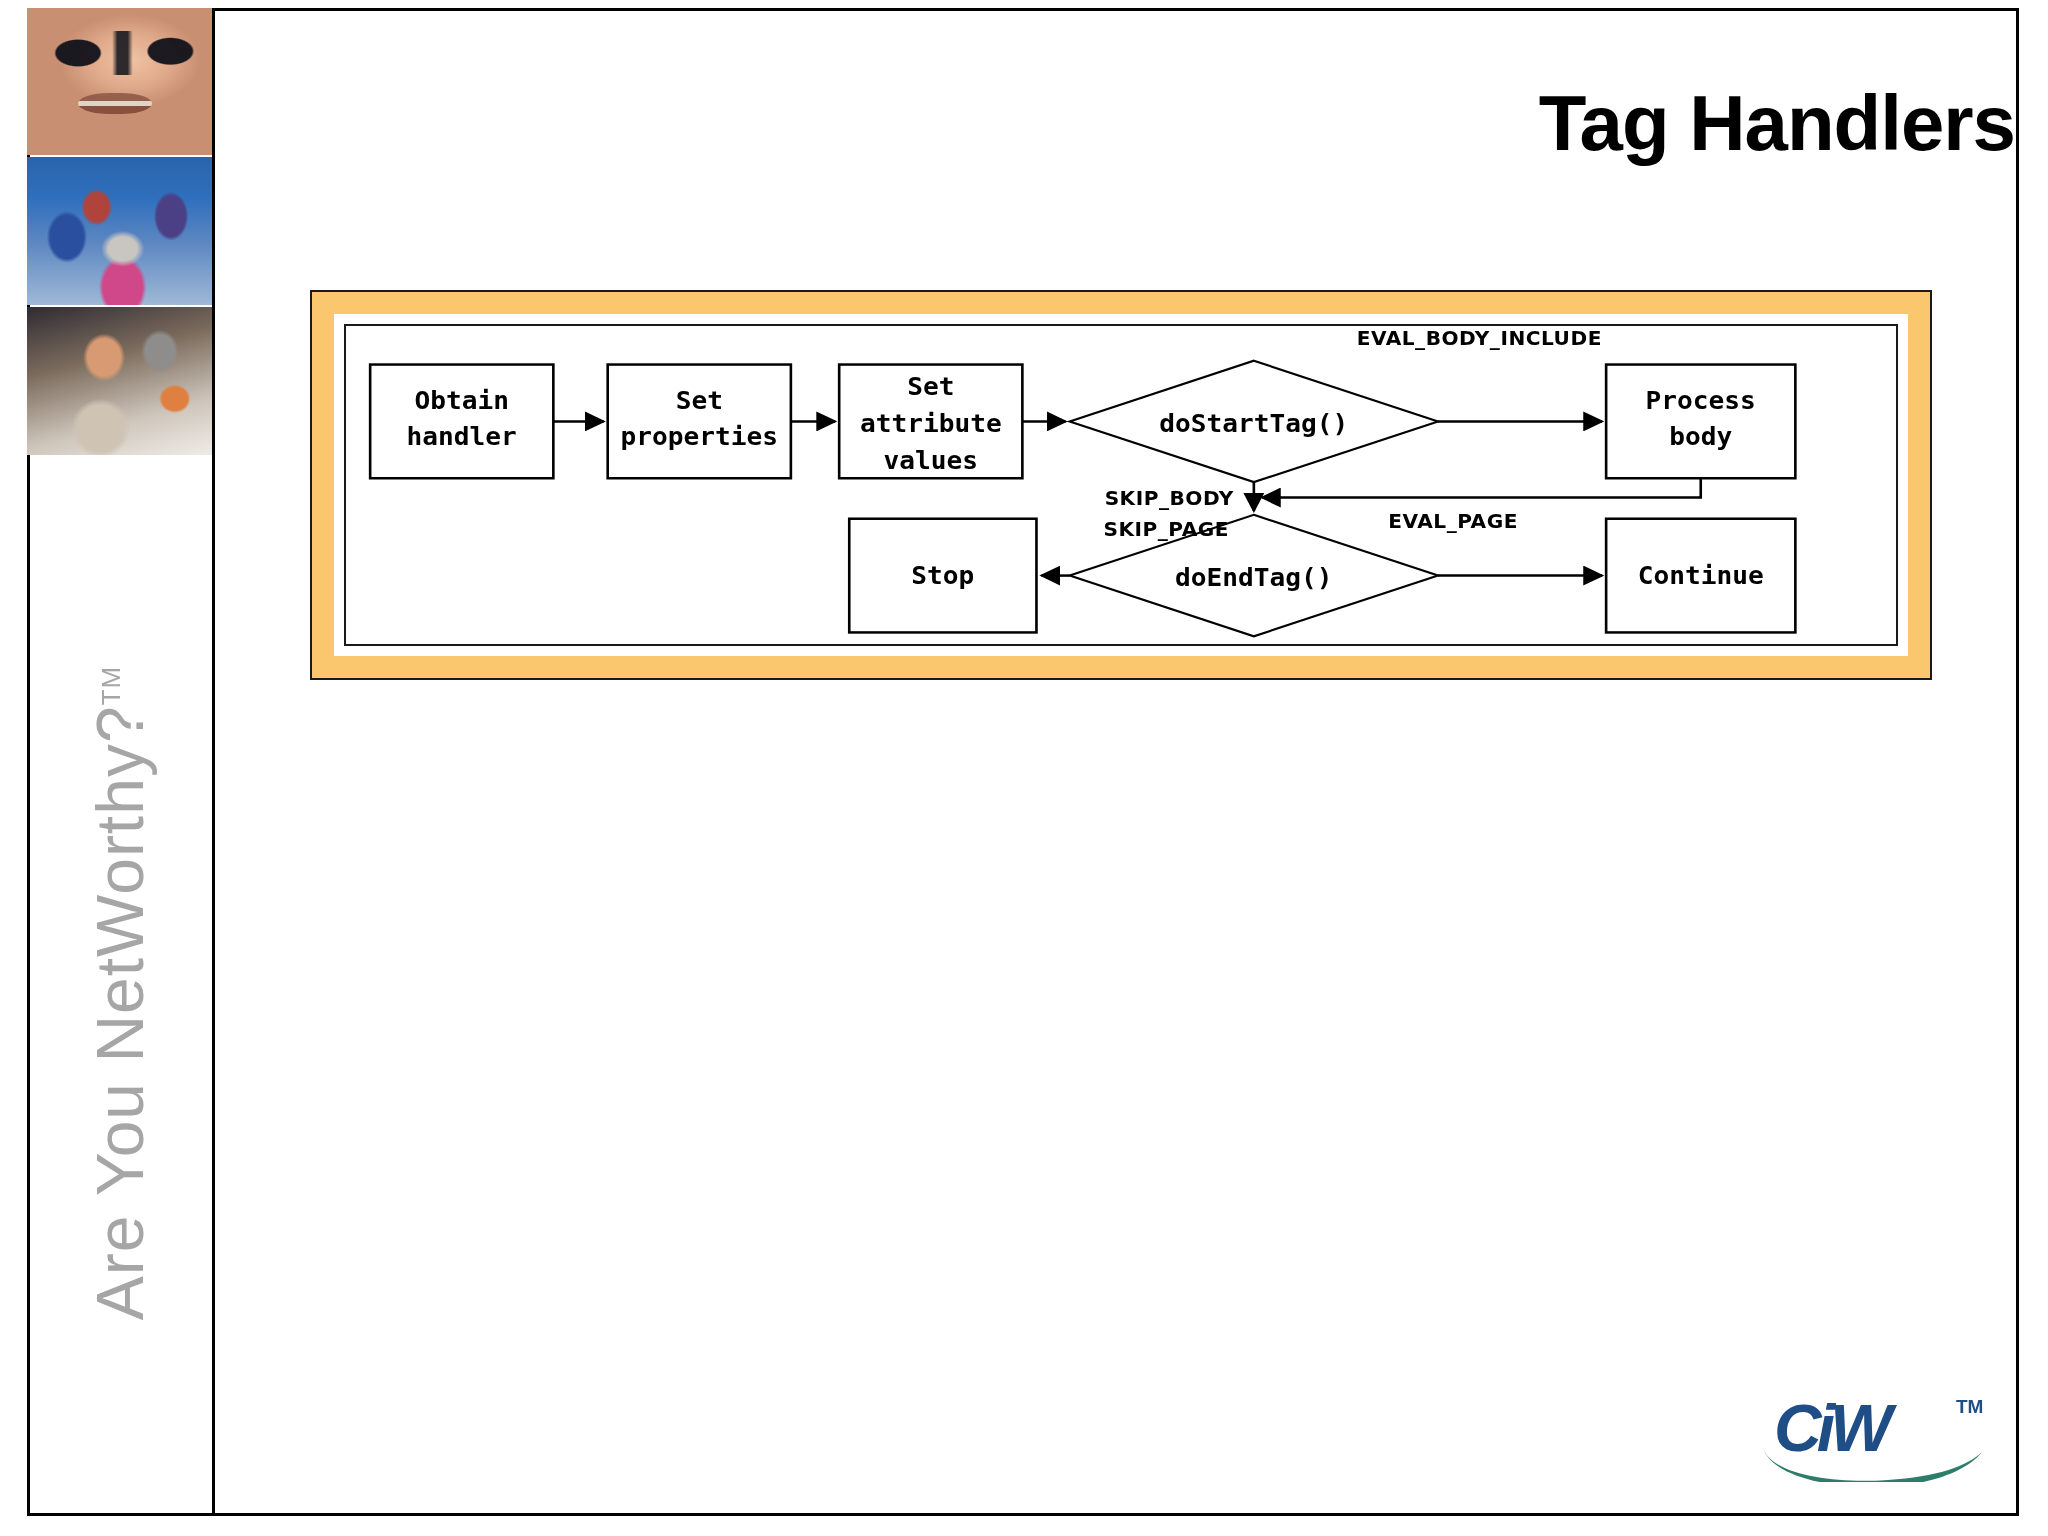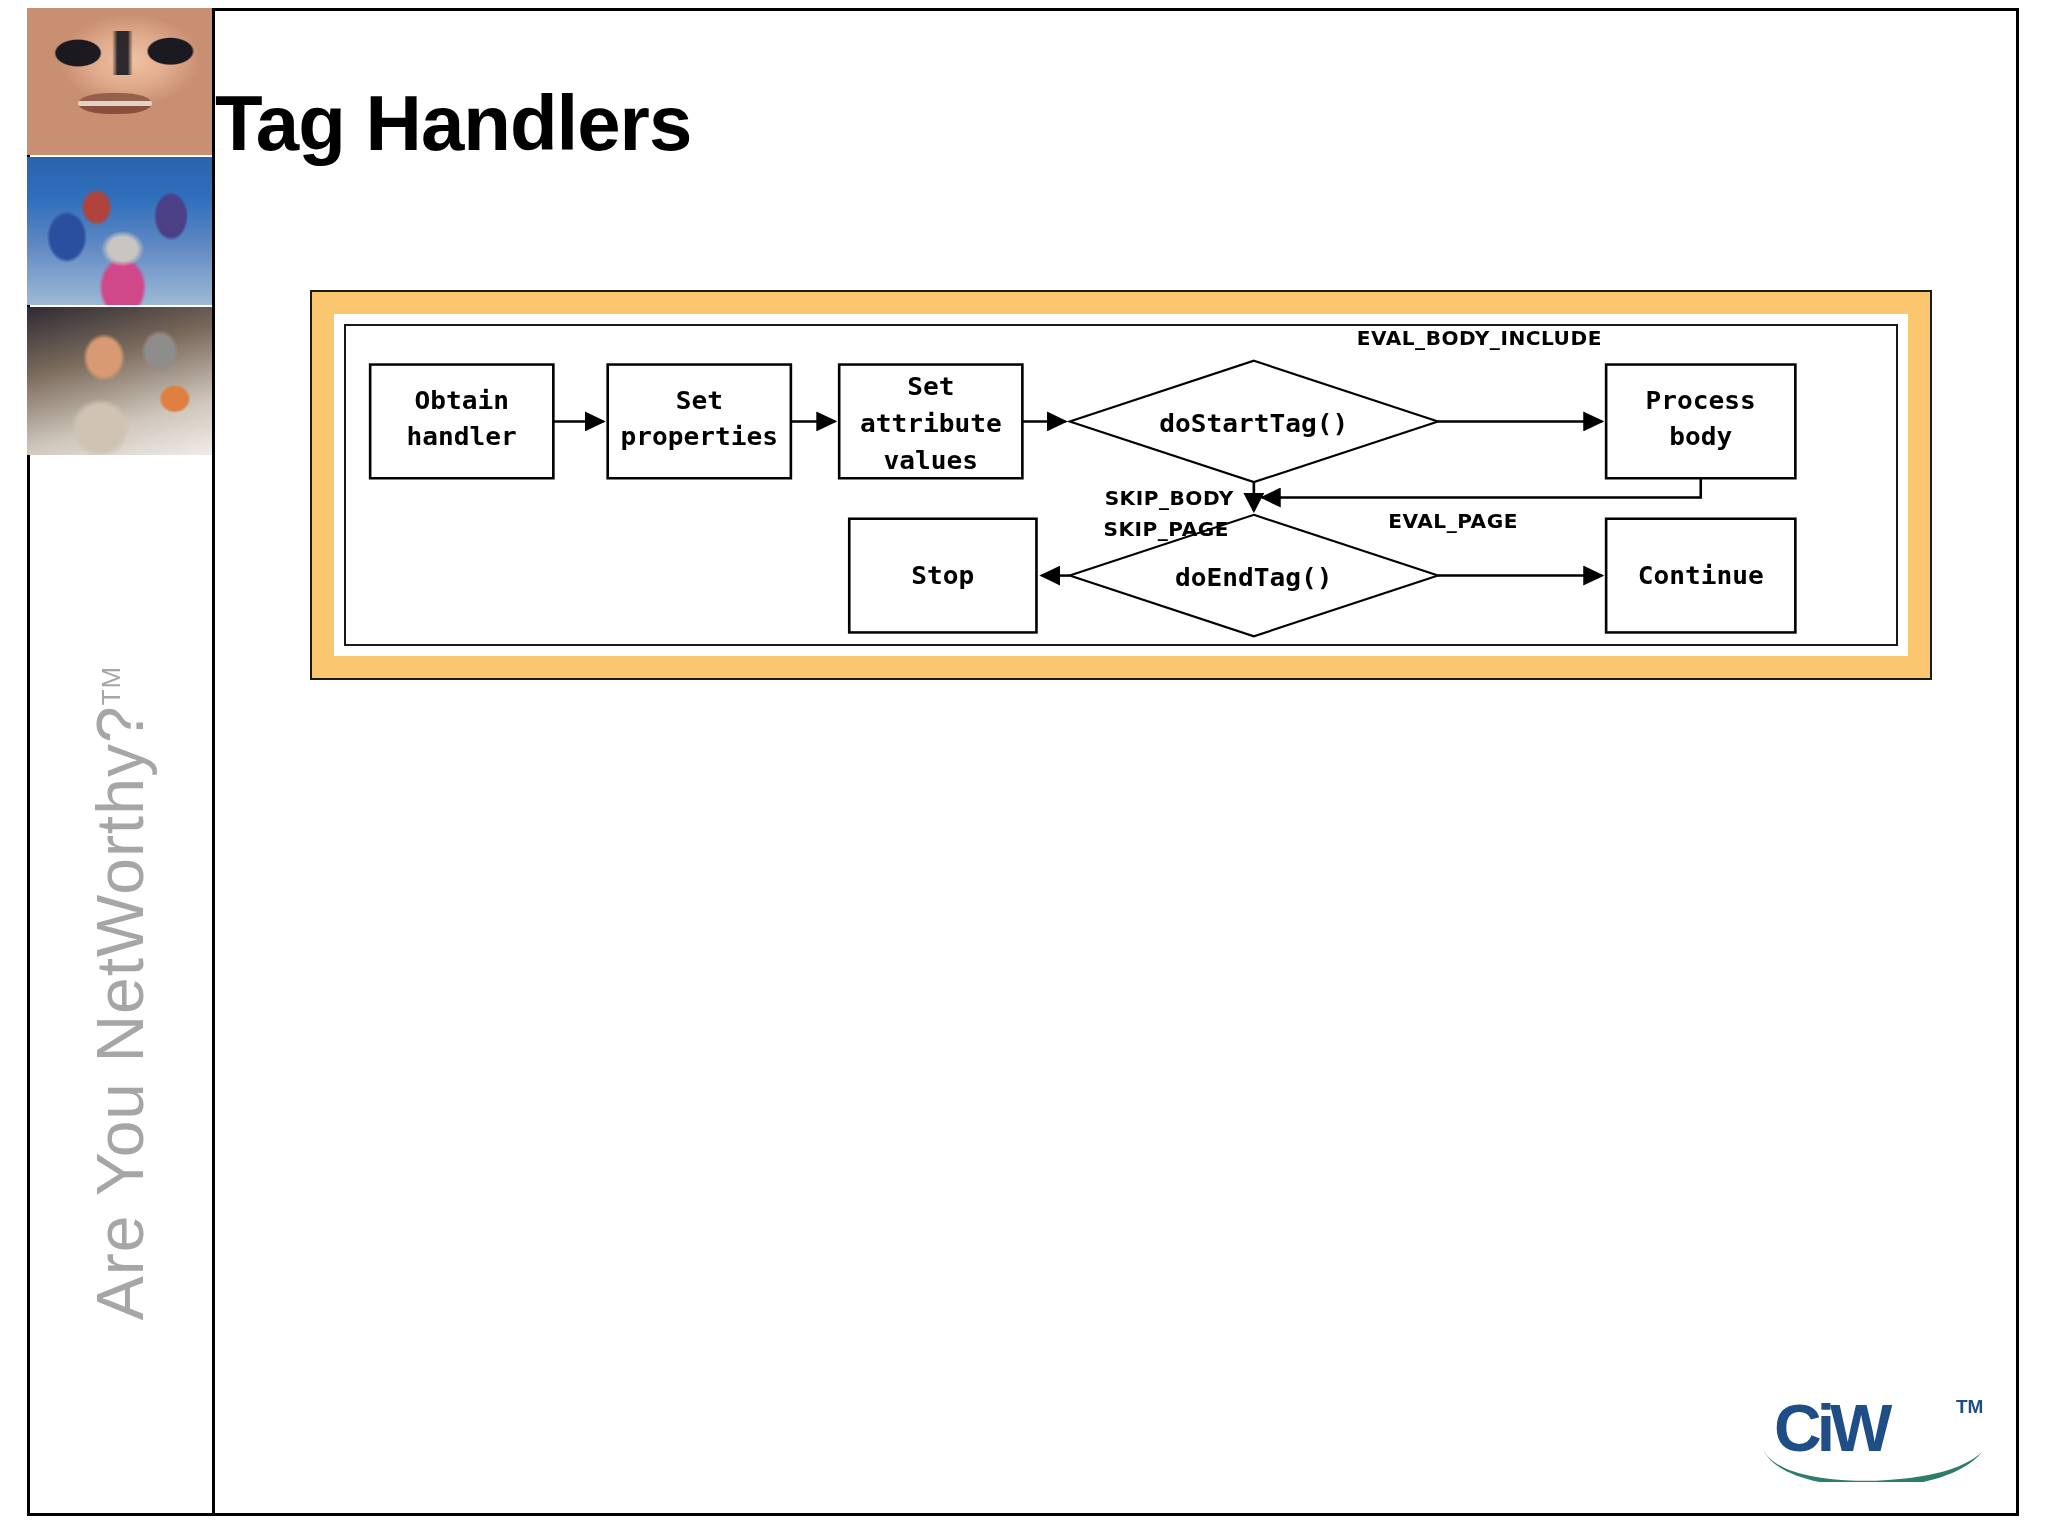--- a/index.html
+++ b/index.html
@@ -136,21 +136,21 @@
     font-size: 26px;
     vertical-align: super;
   }
 
   
   .slide-title {
     position: absolute;
     left: 215px;
     top: 78px;
     width: 1800px;
-    text-align: left;
+    text-align: right;
     font-family: "Liberation Sans", sans-serif;
     font-size: 78px;
     font-weight: bold;
     color: #000;
     letter-spacing: -1px;
   }
 
   
   .diagram-outer {
     position: absolute;
@@ -211,20 +211,21 @@
   }
   .ciw-text {
     position: absolute;
     left: 14px;
     top: 2px;
     font-family: "Liberation Sans", sans-serif;
     font-weight: bold;
     font-size: 66px;
     color: #1F4E86;
     letter-spacing: -5px;
+    font-style: italic;
   }
   .ciw-tm {
     position: absolute;
     left: 196px;
     top: 8px;
     font-family: "Liberation Sans", sans-serif;
     font-size: 19px;
     font-weight: bold;
     color: #1F4E86;
   }

